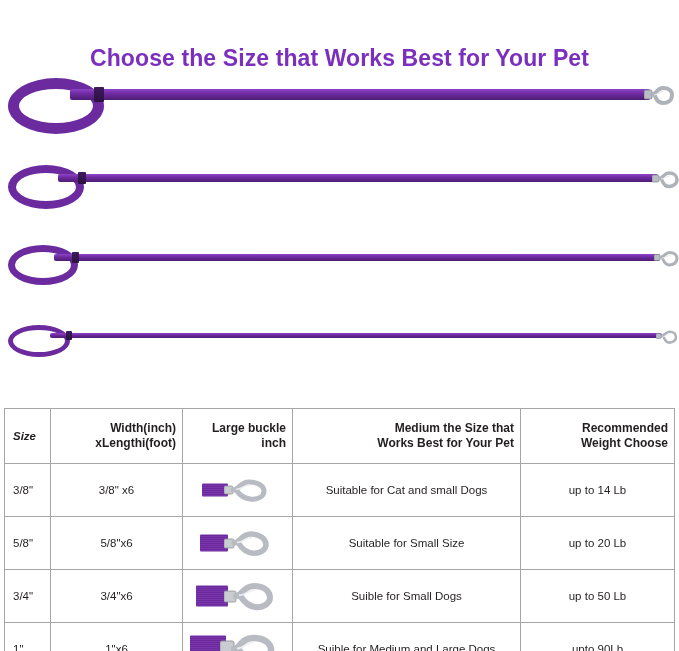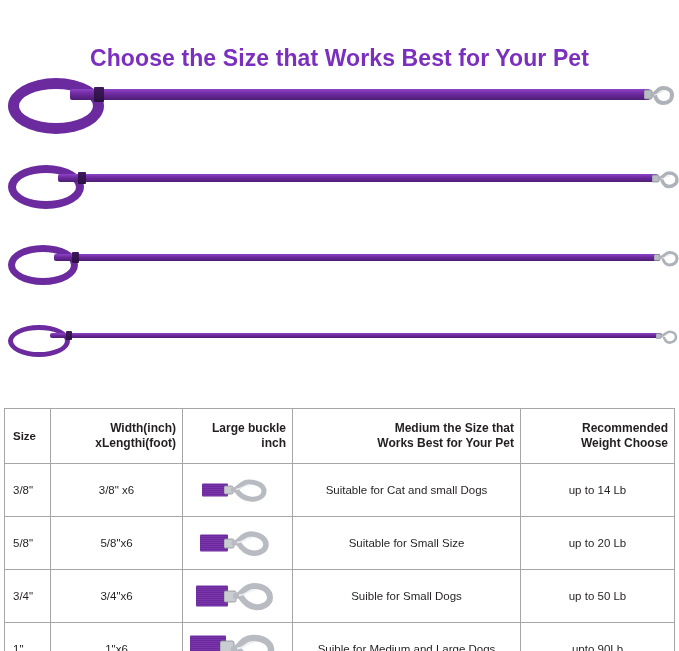--- a/index.html
+++ b/index.html
@@ -98,20 +98,21 @@
     font-weight: bold;
     text-align: right;
     height: 46px;
     line-height: 1.25;
     font-size: 12px;
   }
   .spec-table thead th.col-size {
     text-align: left;
     padding-left: 8px;
     font-size: 11.5px;
+    font-style: italic;
   }
   .spec-table tbody td {
     height: 44px;
     text-align: center;
   }
   .spec-table tbody td.c-size {
     text-align: left;
     padding-left: 8px;
   }
   .spec-table tbody td.c-buckle {

